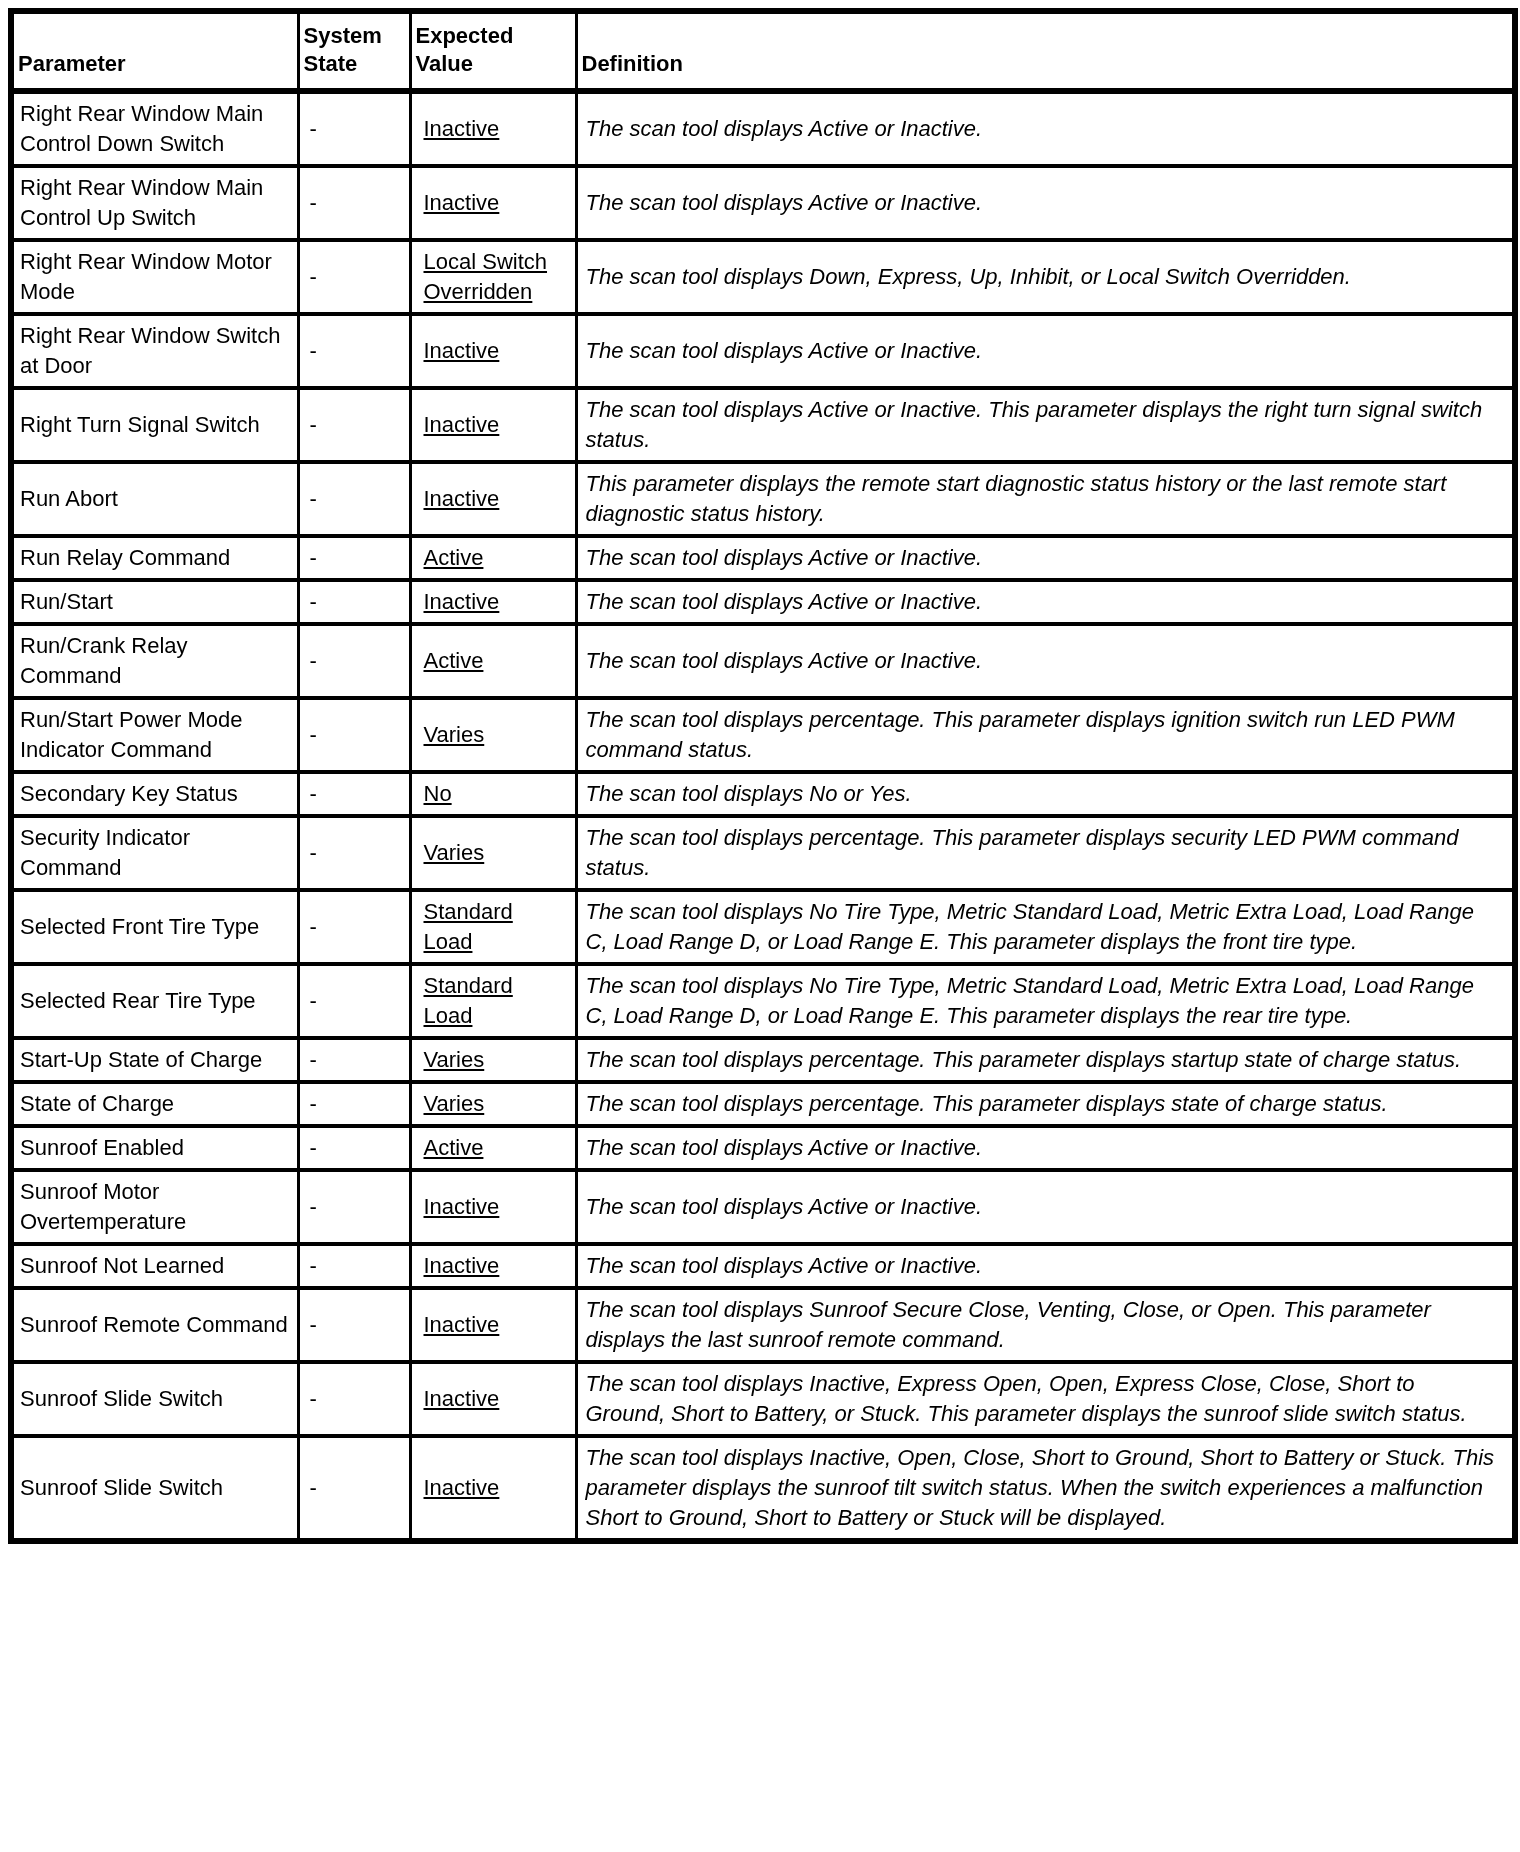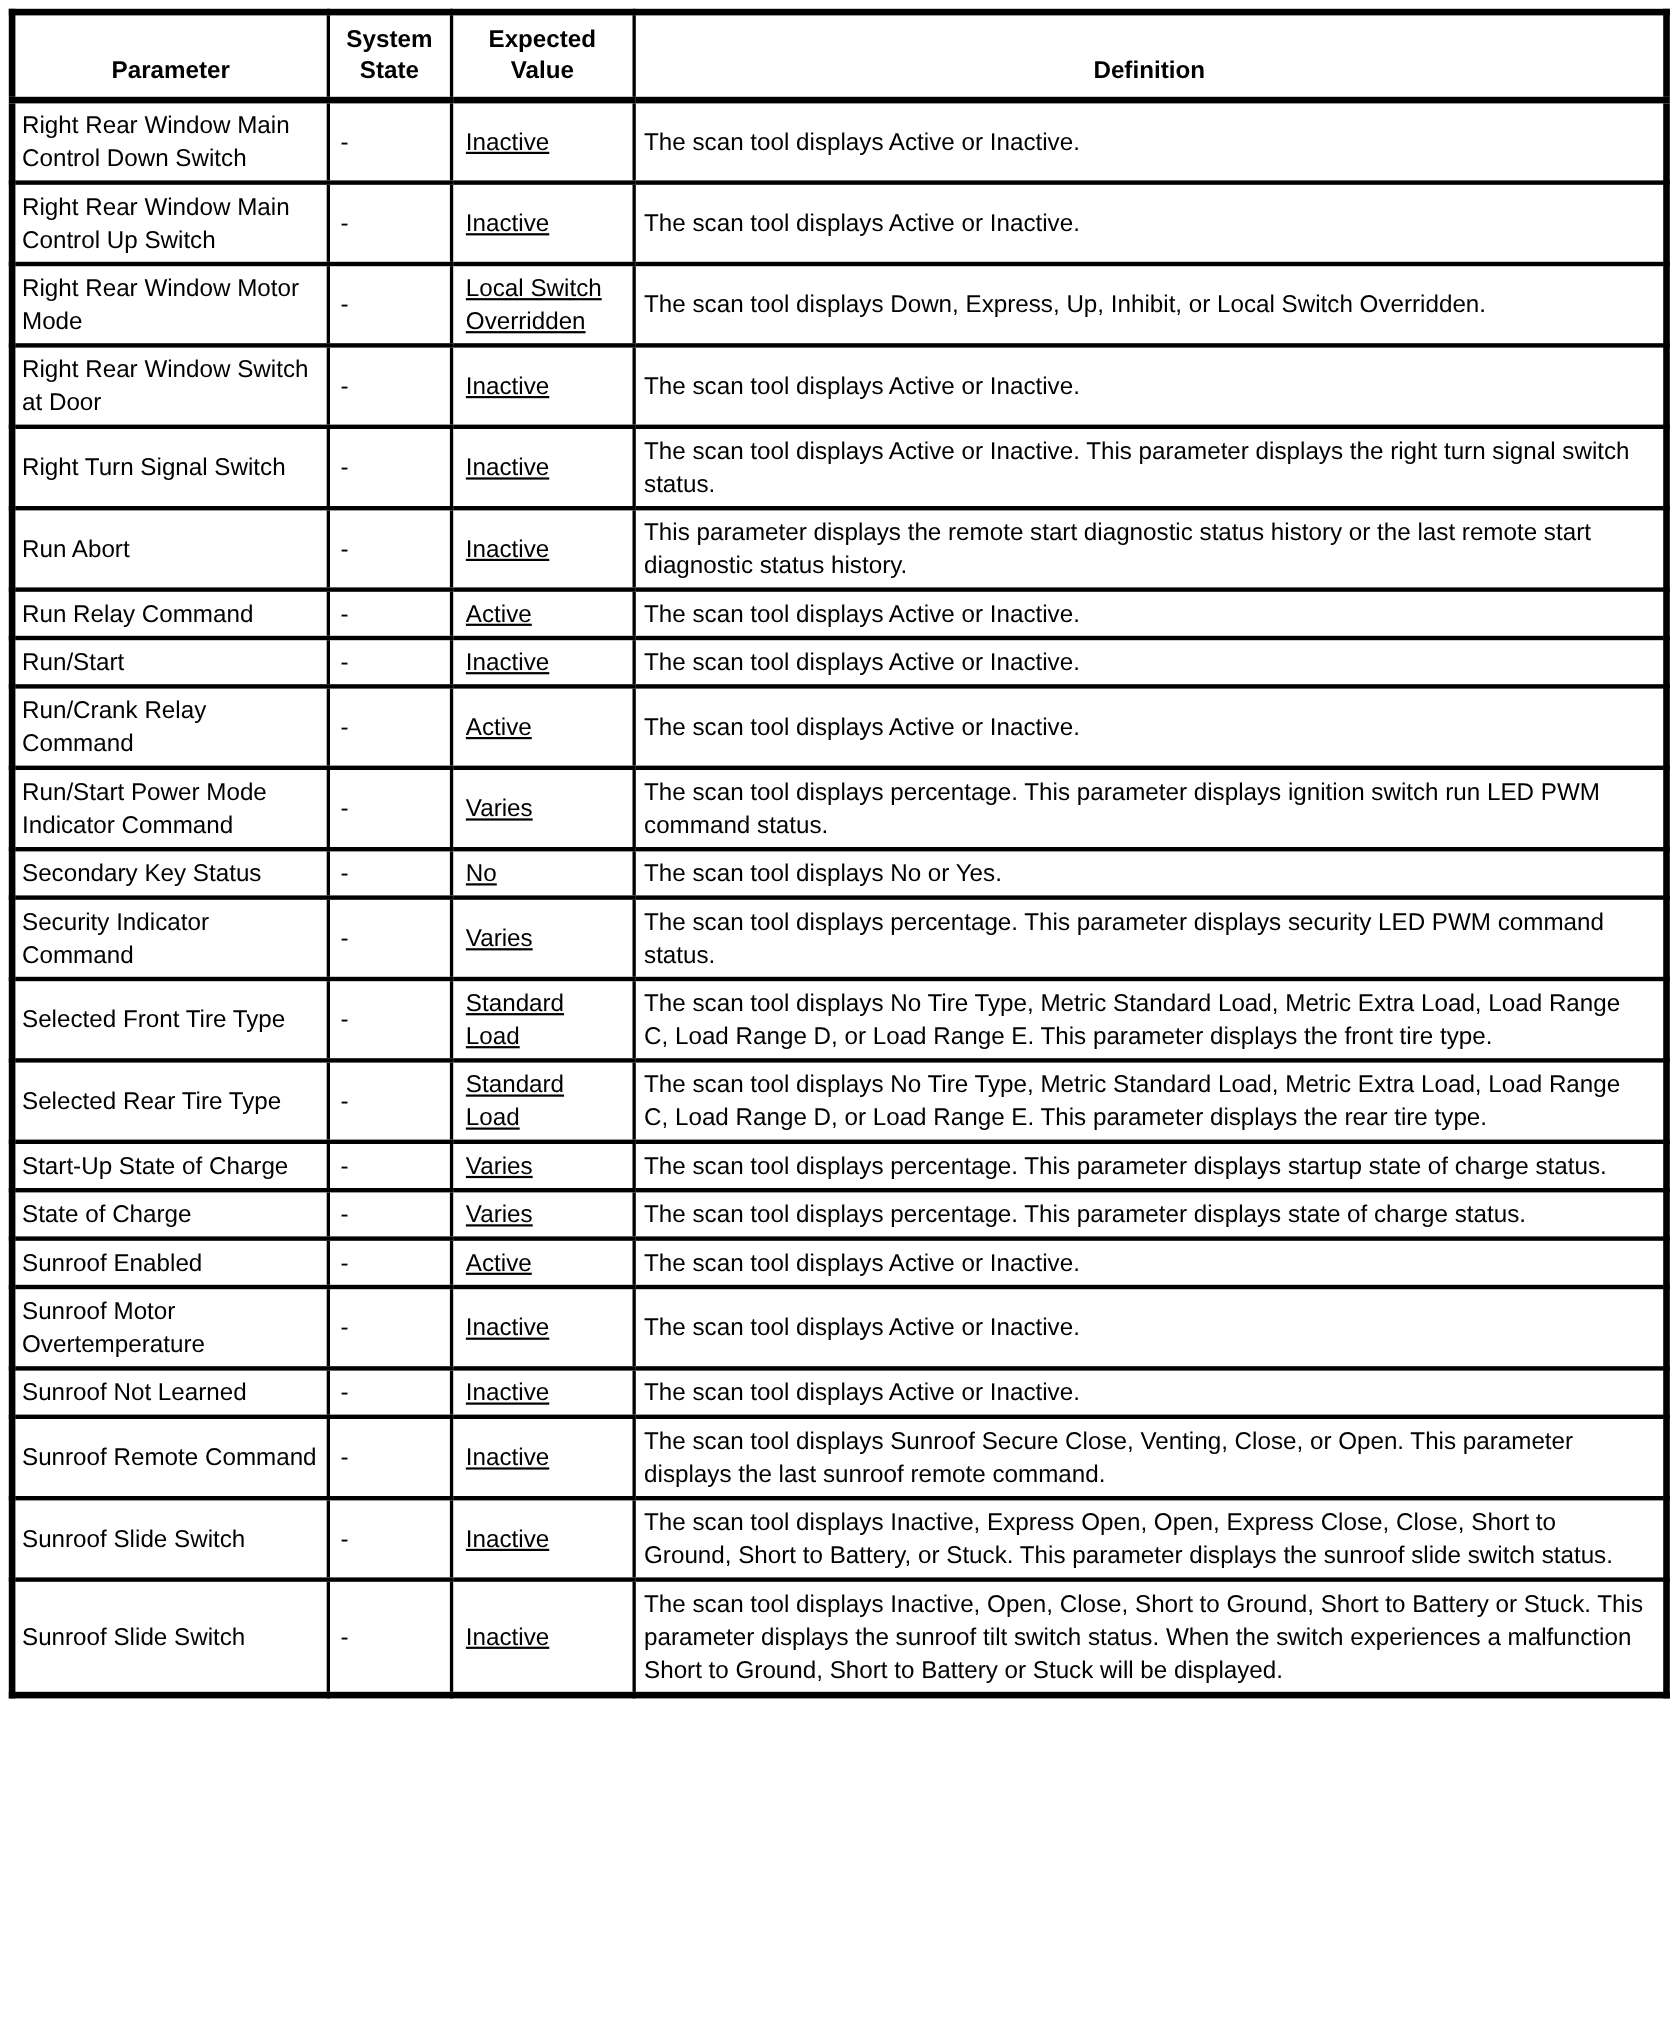--- a/index.html
+++ b/index.html
@@ -24,21 +24,21 @@
     font-size: 22px;
     line-height: 30px;
   }
   col.c-param { width: 287px; }
   col.c-state { width: 112px; }
   col.c-value { width: 166px; }
   col.c-def   { width: 939px; }
 
   th {
     font-weight: bold;
-    text-align: center;
+    text-align: left;
     vertical-align: bottom;
     padding: 8px 4px 10px 4px;
     border-left: 3px solid #000000;
     border-right: 3px solid #000000;
     border-bottom: 6px solid #000000;
     font-size: 22px;
     line-height: 28px;
   }
   td {
     border-left: 3px solid #000000;
@@ -46,21 +46,21 @@
     border-top: 4px solid #000000;
     border-bottom: 4px solid #000000;
     vertical-align: middle;
     font-size: 22px;
     line-height: 30px;
     word-wrap: break-word;
   }
   td.cell-parameter { padding: 5px 4px 5px 6px; }
   td.cell-state     { padding: 5px 4px 5px 10px; }
   td.cell-value     { padding: 5px 14px 5px 12px; text-decoration: underline; }
-  td.cell-def       { padding: 5px 12px 5px 8px; }
+  td.cell-def       { padding: 5px 12px 5px 8px; font-style: italic; }
 </style>
 </head>
 <body>
 
 <div class="page">
   <table class="param-table">
     <colgroup>
       <col class="c-param">
       <col class="c-state">
       <col class="c-value">

